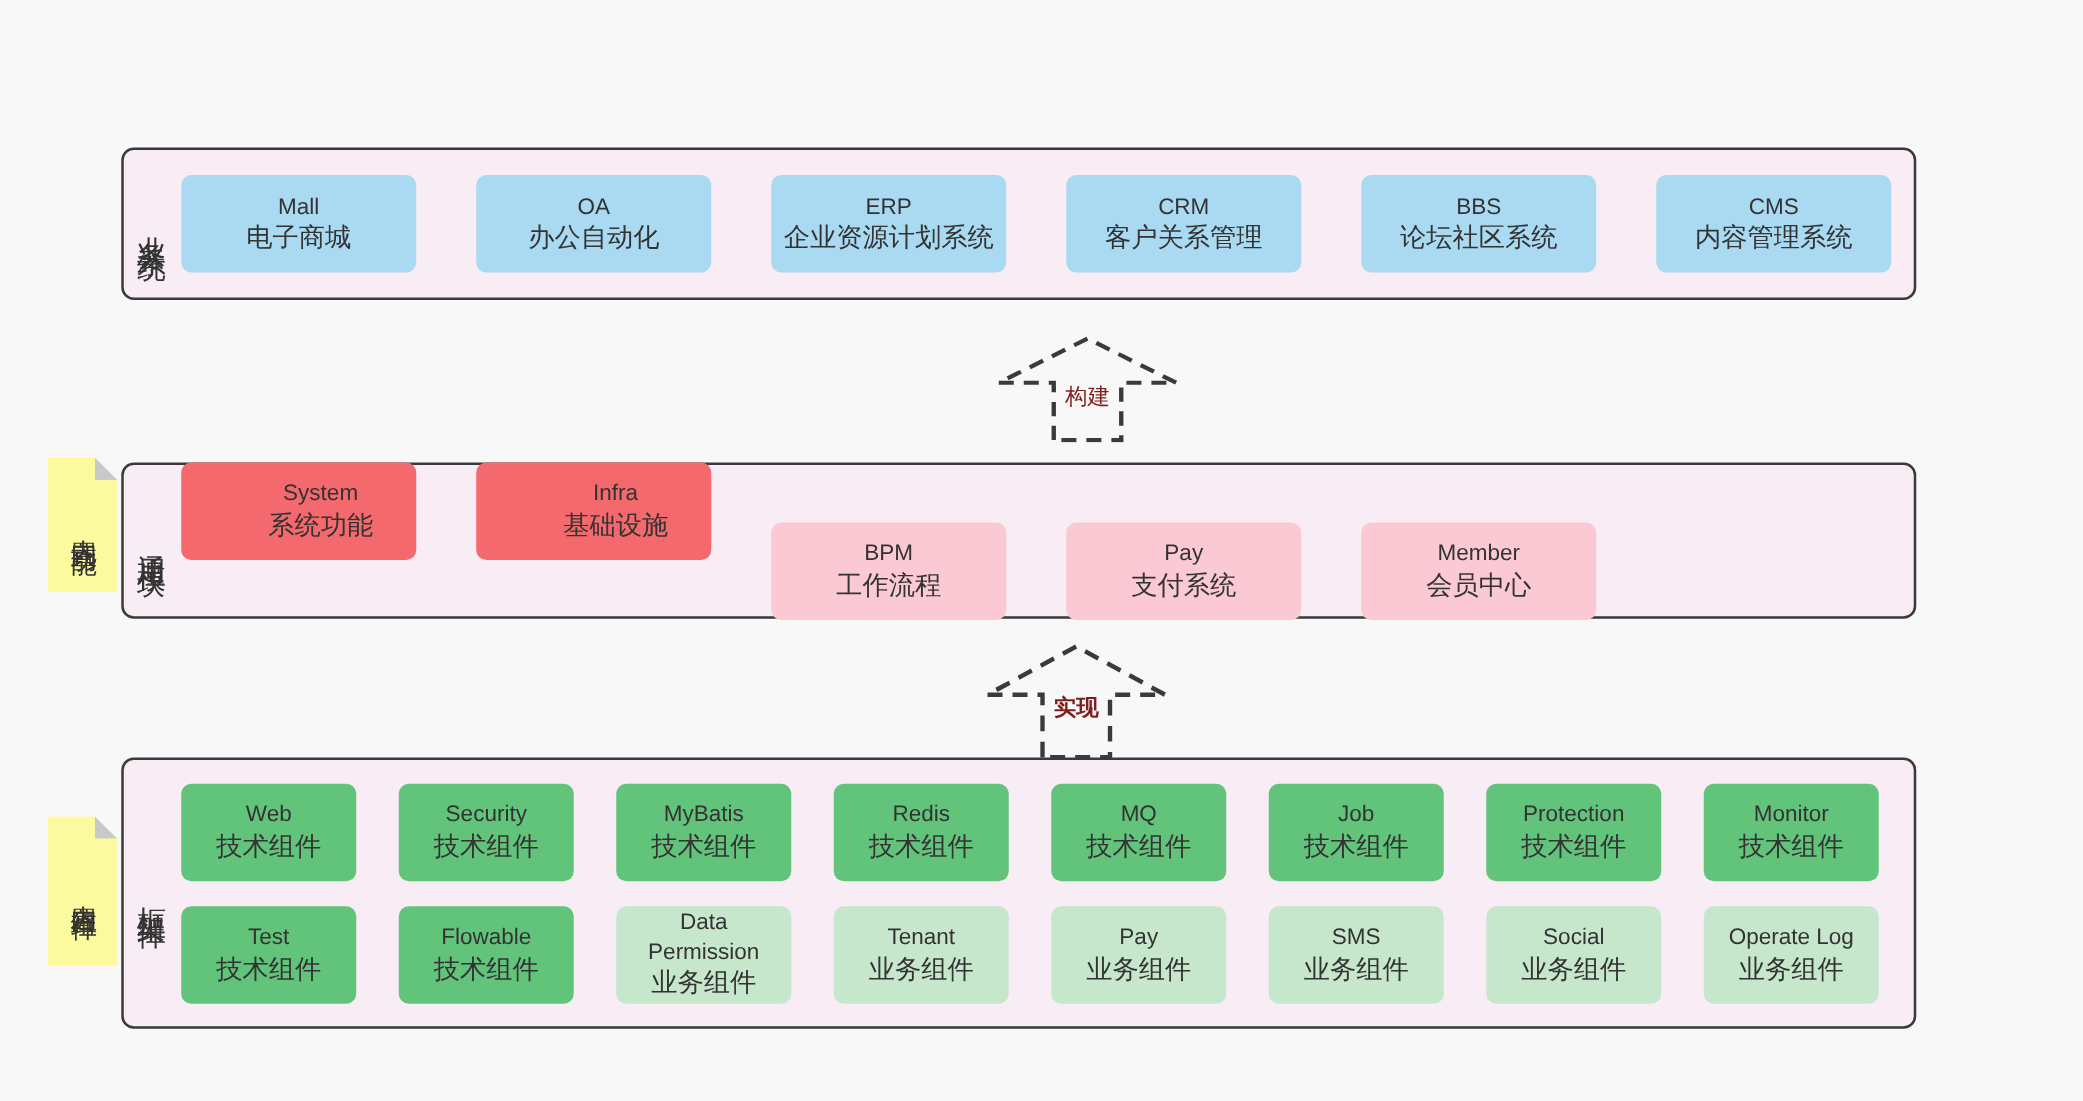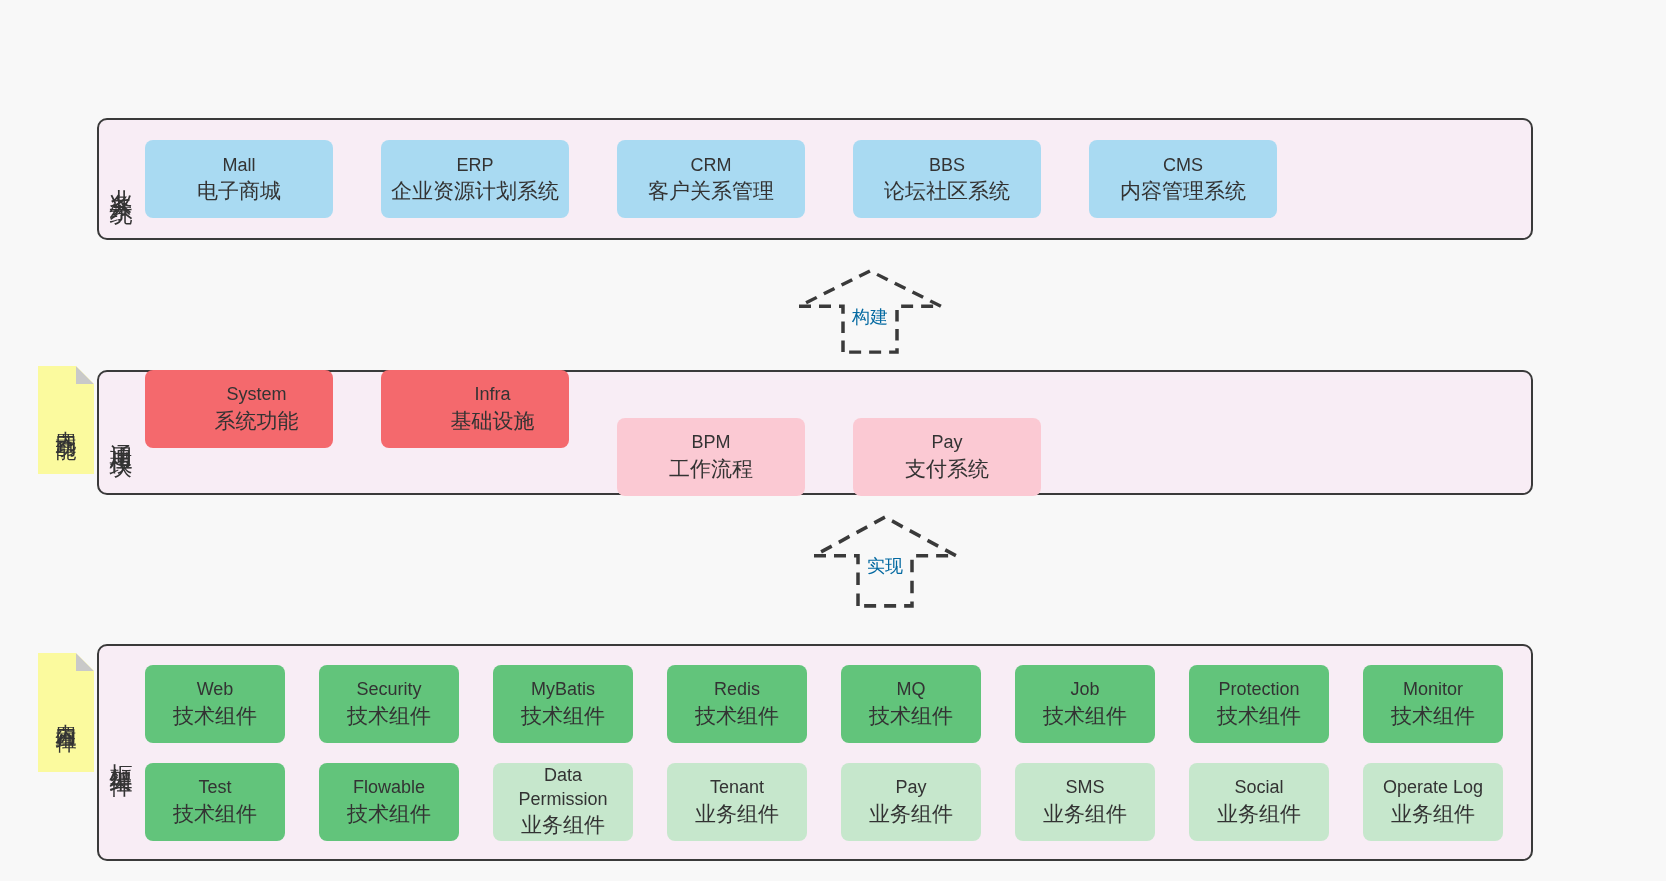--- a/index.html
+++ b/index.html
@@ -10,21 +10,21 @@
     color:#333;
   }
   
   .band {
     position:absolute; box-sizing:border-box;
     background:#f8edf5; border:2px solid #3a3a3a; border-radius:10px;
     display:flex; align-items:center;
   }
   #band-business   { left:97px; top:118px; width:1436px; height:122px; }
   #band-modules    { left:97px; top:370px; width:1436px; height:125px; }
-  #band-components { left:97px; top:644px; width:1436px; height:217px; }
+  #band-components { left:97px; top:606px; width:1436px; height:217px; }
 
   .band-label {
     flex:0 0 46px; align-self:stretch;
     display:flex; align-items:center; justify-content:center;
   }
   .band-label span {
     writing-mode:vertical-rl; text-orientation:upright;
     font-size:23px; letter-spacing:4px; color:#333;
   }
   .box-row { display:flex; gap:48px; }
@@ -41,25 +41,25 @@
   .box .sub  { font-size:21px; }
   .v-blue       { background:#a9daf2; }
   .v-red        { background:#f4696d;padding-left:43px; }
   .v-pink       { background:#fbc9d3;margin-top:48px; }
   .v-green      { background:#62c47b; }
   .v-lightgreen { background:#c6e7cc; }
 
   
   .arrow { position:absolute; }
   #arrow-build     { left:795px; top:268px; width:150px; height:86px; }
-  #arrow-implement { left:810px; top:514px; width:150px; height:94px; }
+  #arrow-implement { left:786px; top:514px; width:150px; height:94px;font-weight:bold; }
   .arrow svg { width:100%; height:100%; display:block; }
   .arrow-label {
     position:absolute; left:50%; top:42%; transform:translateX(-50%);
-    background:#f8f8f8; padding:1px 4px; font-size:18px; color:#0369a1; white-space:nowrap;
+    background:#f8f8f8; padding:1px 4px; font-size:18px; color:#7f1d1d; white-space:nowrap;
   }
 
   
   .sticky {
     position:absolute; width:56px; background:#fbfa9e;
     display:flex; align-items:center; justify-content:center;
     clip-path:polygon(0 0, calc(100% - 18px) 0, 100% 18px, 100% 100%, 0 100%);
   }
   #sticky-modules    { left:38px; top:366px; height:108px; }
   #sticky-components { left:38px; top:653px; height:119px; }
@@ -80,20 +80,24 @@
   <section class="band" id="band-business">
     <div class="band-label">
       <span>业务系统</span>
     </div>
     <div class="box-row">
       <div class="box v-blue">
         <div class="name">Mall</div>
         <div class="sub">电子商城</div>
       </div>
       <div class="box v-blue">
+        <div class="name">OA</div>
+        <div class="sub">办公自动化</div>
+      </div>
+      <div class="box v-blue">
         <div class="name">ERP</div>
         <div class="sub">企业资源计划系统</div>
       </div>
       <div class="box v-blue">
         <div class="name">CRM</div>
         <div class="sub">客户关系管理</div>
       </div>
       <div class="box v-blue">
         <div class="name">BBS</div>
         <div class="sub">论坛社区系统</div>
@@ -126,20 +130,24 @@
         <div class="sub">基础设施</div>
       </div>
       <div class="box v-pink">
         <div class="name">BPM</div>
         <div class="sub">工作流程</div>
       </div>
       <div class="box v-pink">
         <div class="name">Pay</div>
         <div class="sub">支付系统</div>
       </div>
+      <div class="box v-pink">
+        <div class="name">Member</div>
+        <div class="sub">会员中心</div>
+      </div>
     </div>
   </section>
 
   <div class="arrow" id="arrow-implement">
     <svg viewBox="0 0 150 90" preserveAspectRatio="none">
       <polygon points="48,88 48,40 4,40 75,3 146,40 102,40 102,88" fill="#f8f8f8" stroke="#3a3a3a" stroke-width="3.5" stroke-dasharray="12 8" stroke-linejoin="miter"></polygon>
     </svg>
     <span class="arrow-label">实现</span>
   </div>
 

